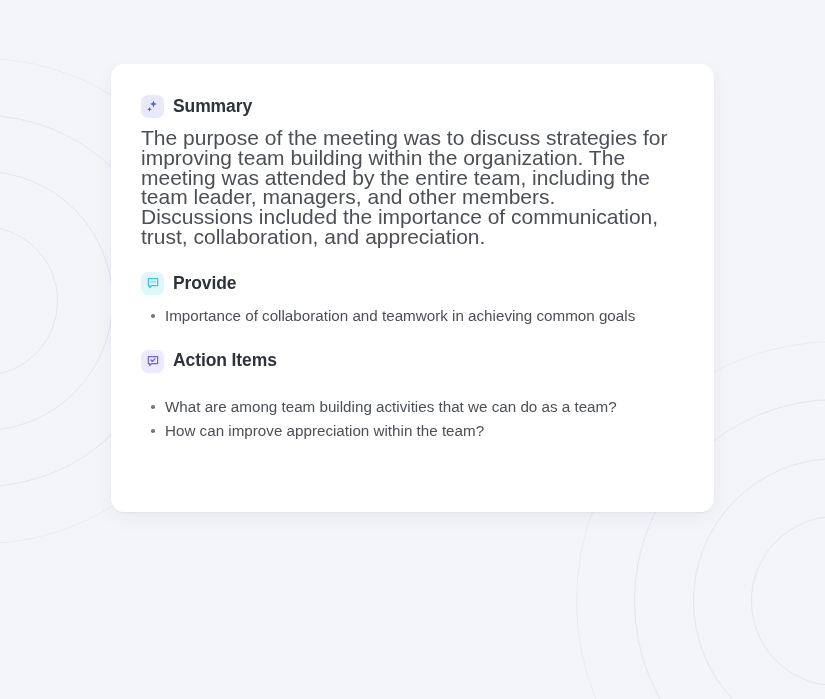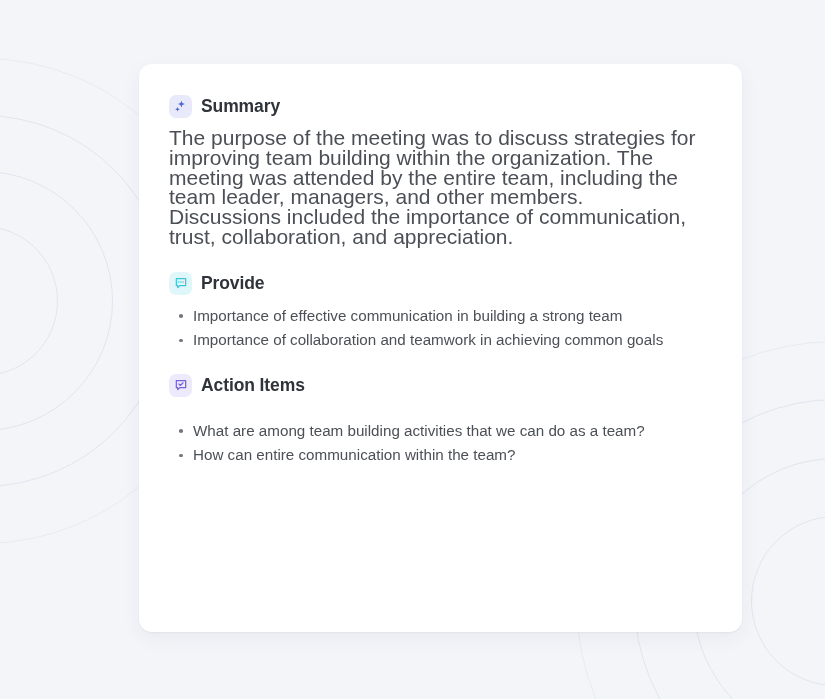--- a/index.html
+++ b/index.html
@@ -35,28 +35,27 @@
   .ring-r2 { width: 286px;  height: 286px;  right: -154px; top: 458px; }
   .ring-r3 { width: 404px;  height: 404px;  right: -213px; top: 399px; }
   .ring-r4 { width: 520px;  height: 520px;  right: -271px; top: 341px; border-color: rgba(196,202,224,0.24); }
 
   
   .card {
     position: absolute;
     left: 111px;
     top: 64px;
     width: 603px;
-    height: 568px;
+    height: 448px;
     background: #ffffff;
     border-radius: 13px;
     box-shadow: 0 1px 2px rgba(30,38,70,0.05),
                 0 6px 20px rgba(40,48,85,0.055);
     padding: 31px 0 0 0;
     overflow: hidden;
-    margin-left: 28px;
   }
   .card-inner {
     padding: 0 30px;
   }
 
   
   .section { margin-bottom: 0; }
   .section-head {
     display: flex;
     align-items: center;
@@ -167,21 +166,20 @@
           <svg width="14" height="14" viewBox="0 0 24 24" aria-hidden="true">
             <path d="M4 4.5h16v12H9.8L6.4 20v-3.5H4z" fill="none" stroke="#3bc6d8" stroke-width="2.1" stroke-linejoin="round"></path>
             <circle cx="8.4" cy="10.4" r="1.25" fill="#3bc6d8"></circle>
             <circle cx="12" cy="10.4" r="1.25" fill="#3bc6d8"></circle>
             <circle cx="15.6" cy="10.4" r="1.25" fill="#3bc6d8"></circle>
           </svg>
         </span>
         <span class="sec-title">Provide</span>
       </div>
       <ul class="bullets">
-        <li>Importance of effective communication in building a strong team</li>
         <li>Importance of collaboration and teamwork in achieving common goals</li>
       </ul>
     </div>
 
     <div class="section gap-action">
       <div class="section-head">
         <span class="sec-icon ic-action">
           <svg width="14" height="14" viewBox="0 0 24 24" aria-hidden="true">
             <path d="M4 4.5h16v12H9.8L6.4 20v-3.5H4z" fill="none" stroke="#7562d8" stroke-width="2.1" stroke-linejoin="round"></path>
             <path d="M8.4 10.3l2.5 2.5 4.6-4.6" fill="none" stroke="#7562d8" stroke-width="2.1" stroke-linecap="round" stroke-linejoin="round"></path>
@@ -189,18 +187,18 @@
         </span>
         <span class="sec-title">Action Items</span>
       </div>
       <ul class="bullets">
       </ul>
     </div>
 
     <div class="section gap-key">
       <ul class="bullets">
         <li>What are among team building activities that we can do as a team?</li>
-        <li>How can entire communication within the team?</li>
+        <li>How can improve appreciation within the team?</li>
       </ul>
     </div>
 
   </div>
 </div>
 
 </body></html>

